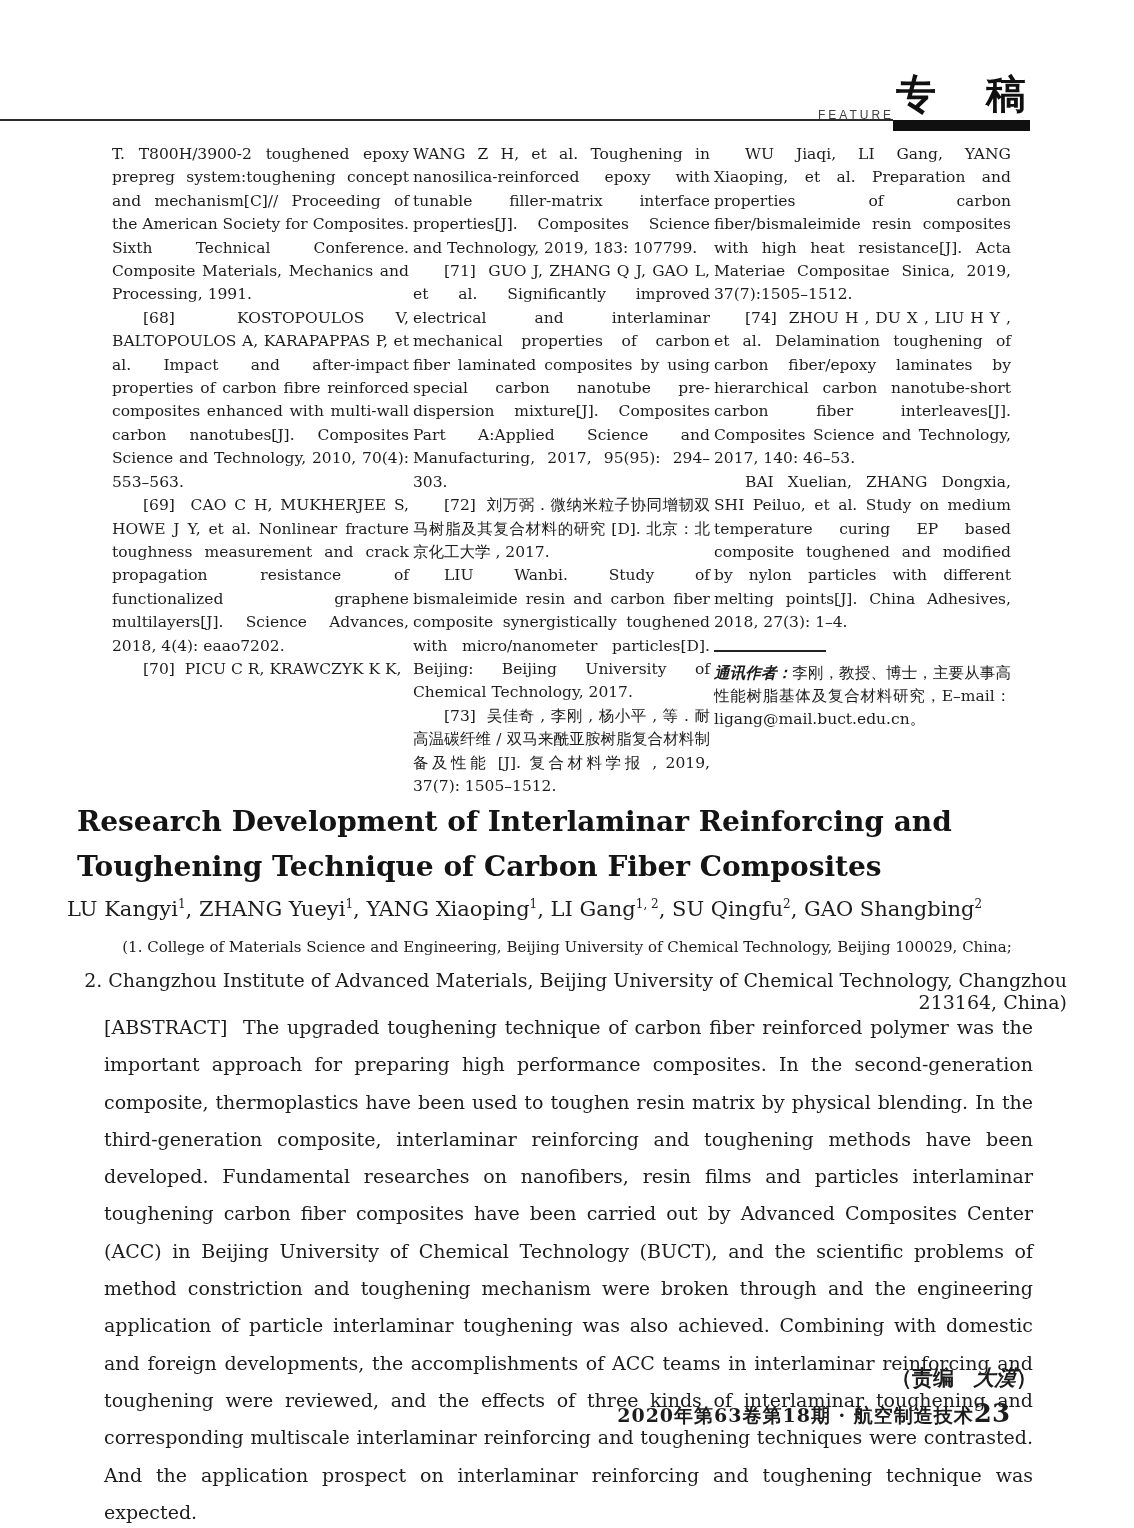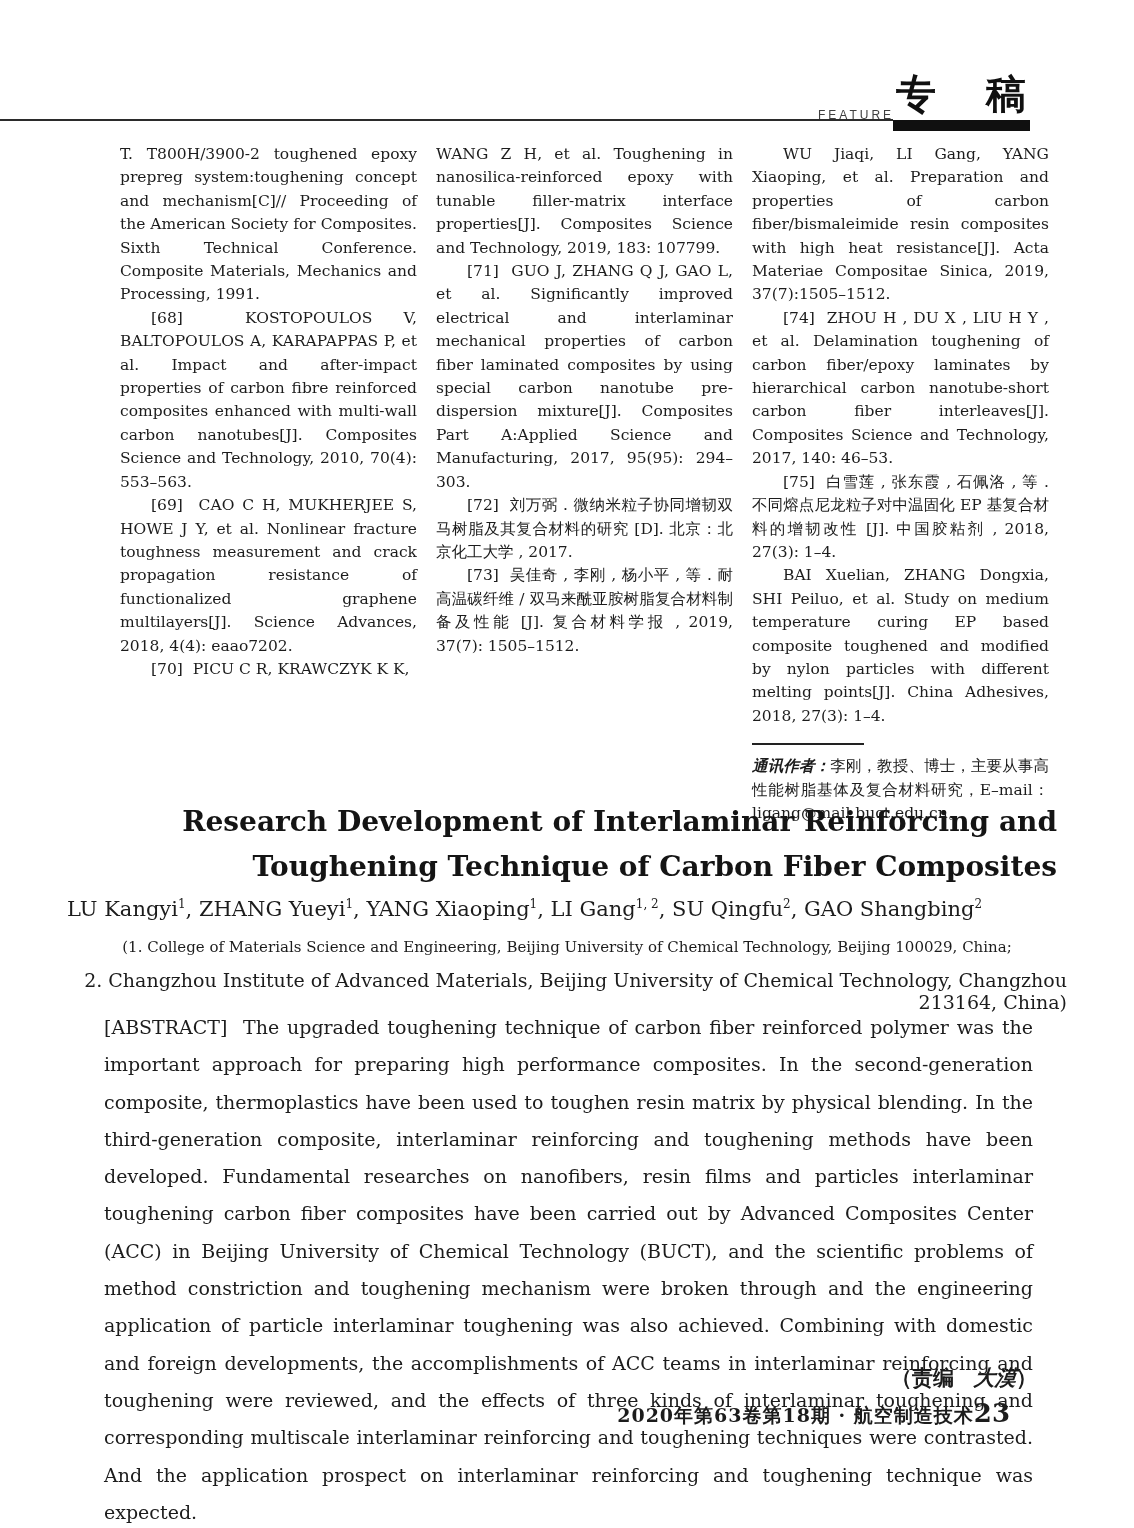--- a/index.html
+++ b/index.html
@@ -16,32 +16,32 @@
   }
   .header-rule { position:absolute; left:0; top:119px; width:893px; height:2px; background:#2b2b2b; }
   .header-bar  { position:absolute; left:893px; top:120px; width:137px; height:11px; background:#101010; }
   .section-title {
     position:absolute; left:896px; top:70px; width:130px;
     display:flex; justify-content:space-between;
     font-size:40px; font-weight:bold; color:#101010; line-height:48px;
   }
   
   .refs {
-    position:absolute; left:120px; top:143px; width:929px;
-    display:flex; gap:19px;
+    position:absolute; left:112px; top:143px; width:929px;
+    display:flex; gap:4px;
   }
   .ref-col { width:297px; font-size:15.5px; line-height:23.4px; text-align:justify; }
   .ref-col p { margin:0; text-indent:2em; }
   .ref-col p.noindent { text-indent:0; }
   .corr-divider { width:112px; height:0; border-top:2px solid #222; margin:15px 0 9px 0; }
   .corr-note b { font-weight:bold;font-style:italic; }
   
   .article-title {
     position:absolute; left:77px; top:799px; width:980px;
-    text-align:right; font-weight:bold; font-size:28px; line-height:45px; color:#141414;
+    text-align:left; font-weight:bold; font-size:28px; line-height:45px; color:#141414;
   }
   .authors-line {
     position:absolute; left:67px; top:897px; width:1000px;
     font-size:21px;
   }
   .author-sup { font-size:12px; vertical-align:super; }
   .affil-1 { position:absolute; left:67px; top:938px; width:1000px; text-align:center; font-size:15px; }
   .affil-2 { position:absolute; left:67px; top:969px; width:1000px; text-align:right; font-size:19px; }
   
   .abstract-block {
@@ -79,26 +79,26 @@
     <div class="ref-col">
       <p class="noindent">T. T800H/3900-2 toughened epoxy prepreg system:toughening concept and mechanism[C]// Proceeding of the American Society for Composites. Sixth Technical Conference. Composite Materials, Mechanics and Processing, 1991.</p>
       <p>[68]&nbsp;&nbsp;KOSTOPOULOS V, BALTOPOULOS A, KARAPAPPAS P, et al. Impact and after-impact properties of carbon fibre reinforced composites enhanced with multi-wall carbon nanotubes[J]. Composites Science and Technology, 2010, 70(4): 553–563.</p>
       <p>[69]&nbsp;&nbsp;CAO C H, MUKHERJEE S, HOWE J Y, et al. Nonlinear fracture toughness measurement and crack propagation resistance of functionalized graphene multilayers[J]. Science Advances, 2018, 4(4): eaao7202.</p>
       <p>[70]&nbsp;&nbsp;PICU C R, KRAWCZYK K K,</p>
     </div>
     <div class="ref-col">
       <p class="noindent">WANG Z H, et al. Toughening in nanosilica-reinforced epoxy with tunable filler-matrix interface properties[J]. Composites Science and Technology, 2019, 183: 107799.</p>
       <p>[71]&nbsp;&nbsp;GUO J, ZHANG Q J, GAO L, et al. Significantly improved electrical and interlaminar mechanical properties of carbon fiber laminated composites by using special carbon nanotube pre-dispersion mixture[J]. Composites Part A:Applied Science and Manufacturing, 2017, 95(95): 294–303.</p>
       <p>[72]&nbsp;&nbsp;刘万弼 . 微纳米粒子协同增韧双马树脂及其复合材料的研究 [D]. 北京：北京化工大学 , 2017.</p>
+      <p>LIU Wanbi. Study of bismaleimide resin and carbon fiber composite synergistically toughened with micro/nanometer particles[D]. Beijing: Beijing University of Chemical Technology, 2017.</p>
       <p>[73]&nbsp;&nbsp;吴佳奇 , 李刚 , 杨小平 , 等 . 耐高温碳纤维 / 双马来酰亚胺树脂复合材料制备及性能 [J]. 复合材料学报 , 2019, 37(7): 1505–1512.</p>
     </div>
     <div class="ref-col">
       <p>WU Jiaqi, LI Gang, YANG Xiaoping, et al. Preparation and properties of carbon fiber/bismaleimide resin composites with high heat resistance[J]. Acta Materiae Compositae Sinica, 2019, 37(7):1505–1512.</p>
       <p>[74]&nbsp;&nbsp;ZHOU H , DU X , LIU H Y , et al. Delamination toughening of carbon fiber/epoxy laminates by hierarchical carbon nanotube-short carbon fiber interleaves[J]. Composites Science and Technology, 2017, 140: 46–53.</p>
-      <p>[75]&nbsp;&nbsp;白雪莲 , 张东霞 , 石佩洛 , 等 . 不同熔点尼龙粒子对中温固化 EP 基复合材料的增韧改性 [J]. 中国胶粘剂 , 2018, 27(3): 1–4.</p>
       <p>BAI Xuelian, ZHANG Dongxia, SHI Peiluo, et al. Study on medium temperature curing EP based composite toughened and modified by nylon particles with different melting points[J]. China Adhesives, 2018, 27(3): 1–4.</p>
       <div class="corr-divider"></div>
       <p class="noindent corr-note"><b>通讯作者：</b><span>李刚，教授、博士，主要从事高性能树脂基体及复合材料研究，E–mail：ligang@mail.buct.edu.cn。</span></p>
     </div>
   </div>
 
   <div class="article-title">Research Development of Interlaminar Reinforcing and Toughening Technique of Carbon Fiber Composites</div>
 
   <div class="authors-line">
     <span class="author"><span>LU Kangyi</span><span class="author-sup">1</span><span>, </span></span>

